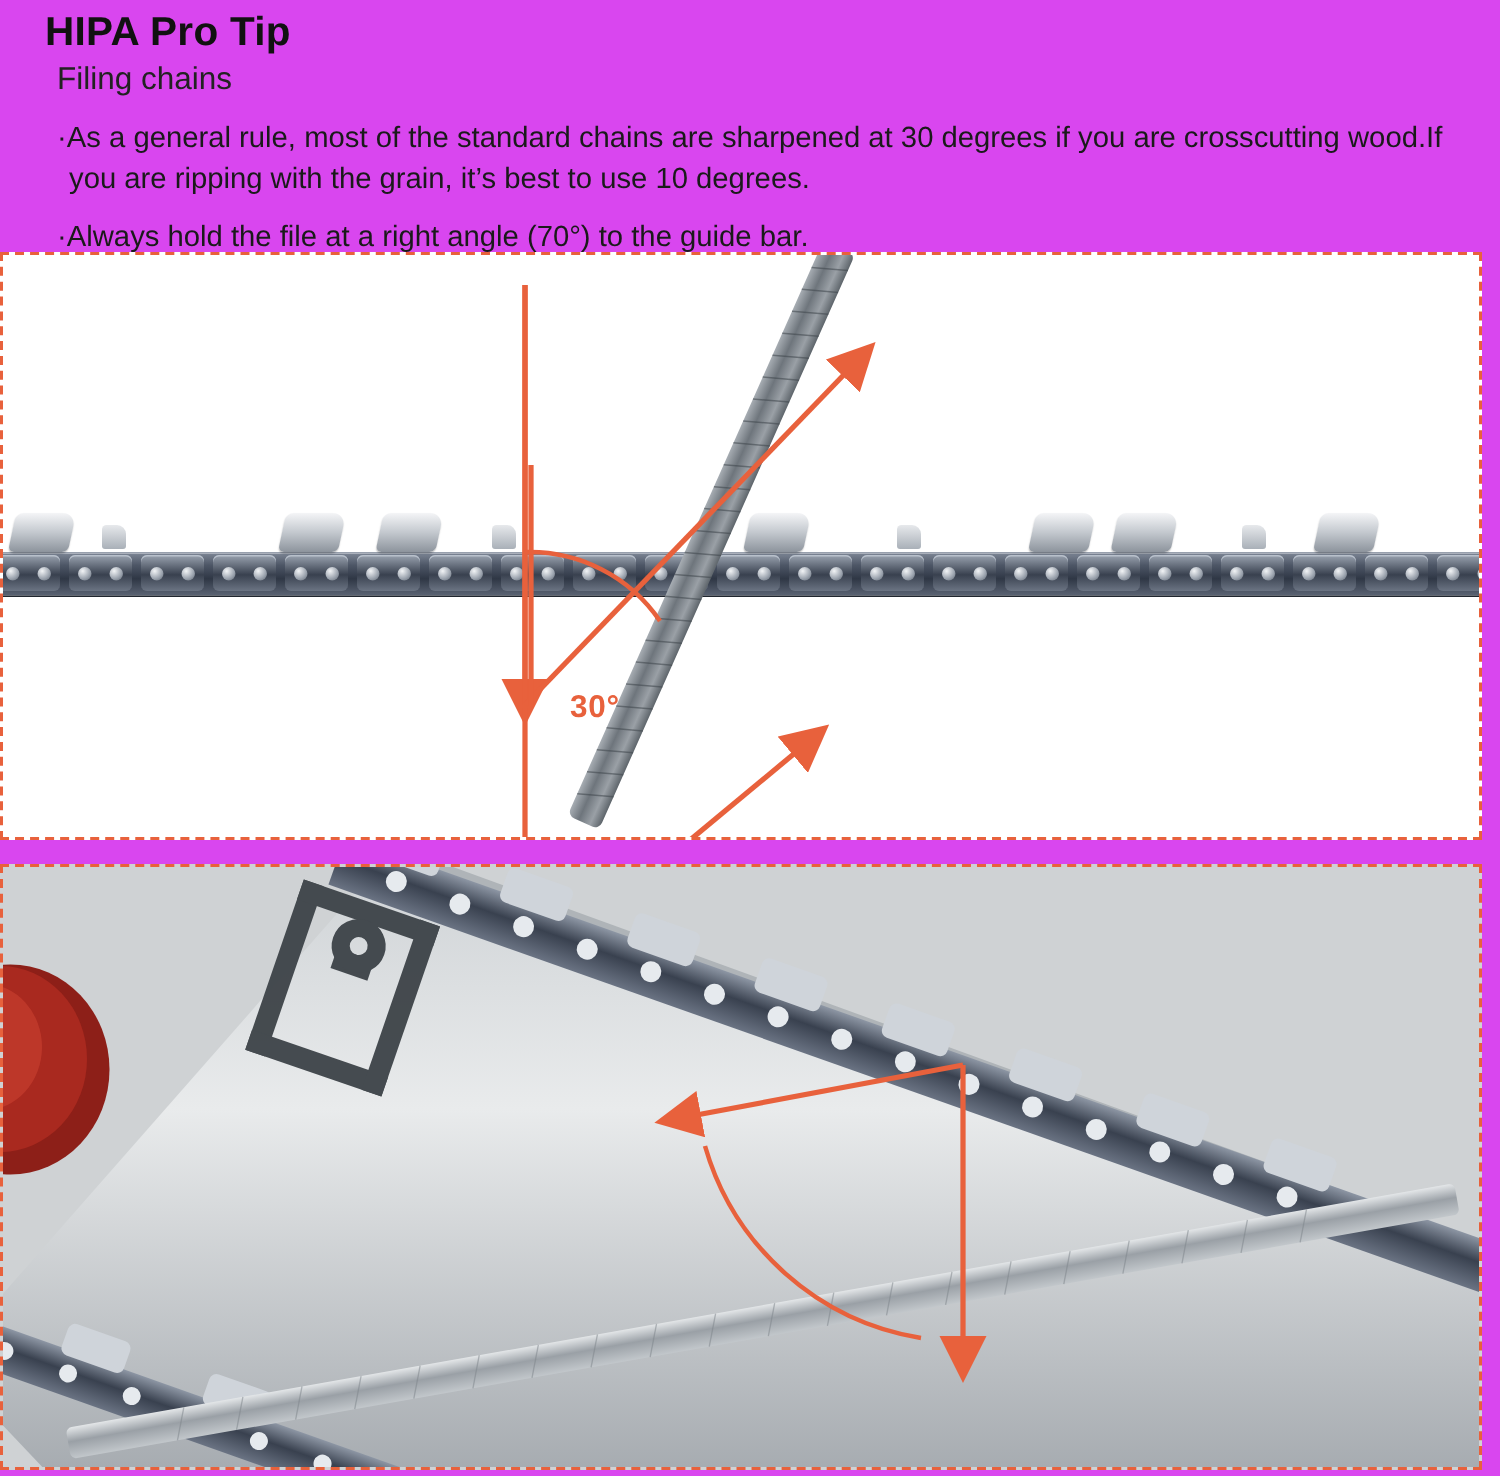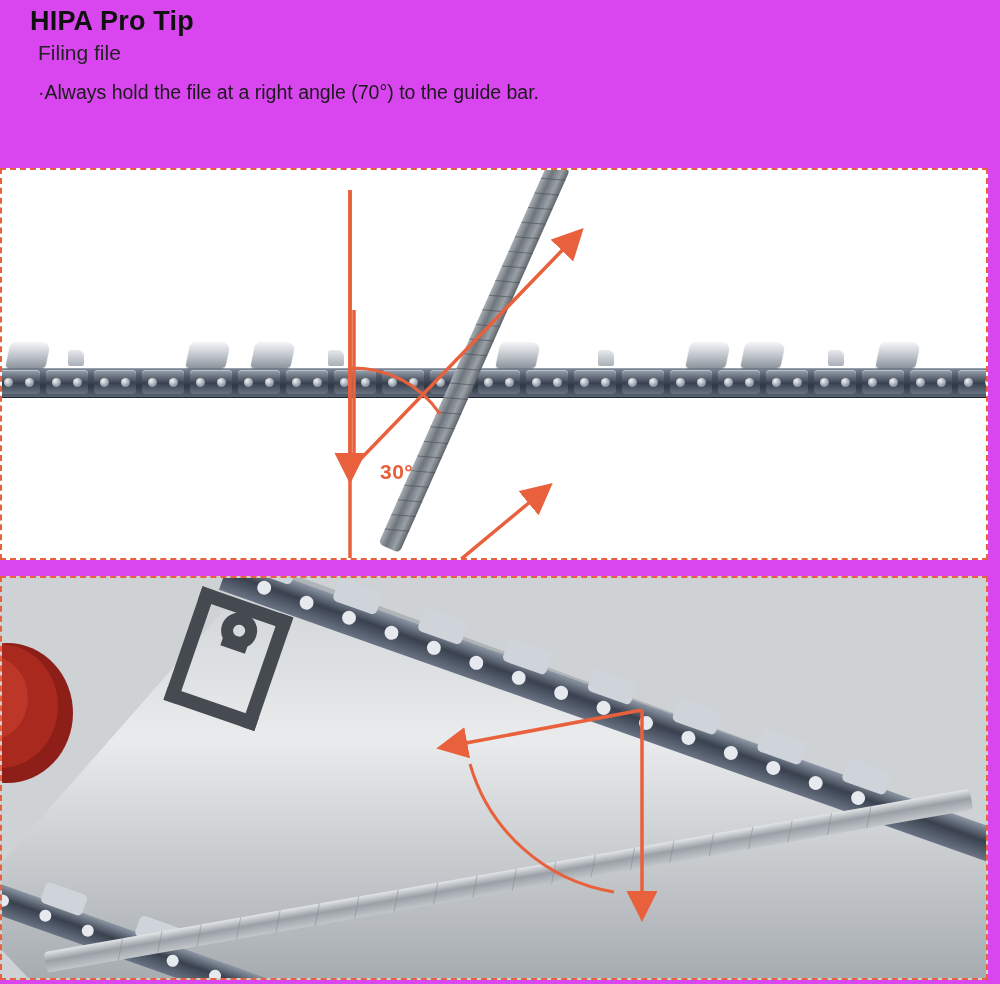--- a/index.html
+++ b/index.html
@@ -145,24 +145,25 @@
   #label-30deg { left: 378px; top: 290px; }
   svg { display: block; }
 </style>
 </head>
 <body>
 
 <div class="page">
 
   <div class="header">
     <div class="title">HIPA Pro Tip</div>
-    <div class="subtitle">Filing file</div>
+    <div class="subtitle">Filing chains</div>
   </div>
 
   <div class="bullets">
+    <div class="bullet">·As a general rule, most of the standard chains are sharpened at 30 degrees if you are crosscutting wood.If you are ripping with the grain, it’s best to use 10 degrees.</div>
     <div class="bullet">·Always hold the file at a right angle (70°) to the guide bar.</div>
   </div>
 
   <div class="figure" id="figure-filing-angle">
     <div class="fig-inner">
 
       <div class="chain-strip">
         <div class="chain-band"></div>
         <div class="link" style="left:0px">
             <div class="body"></div>

